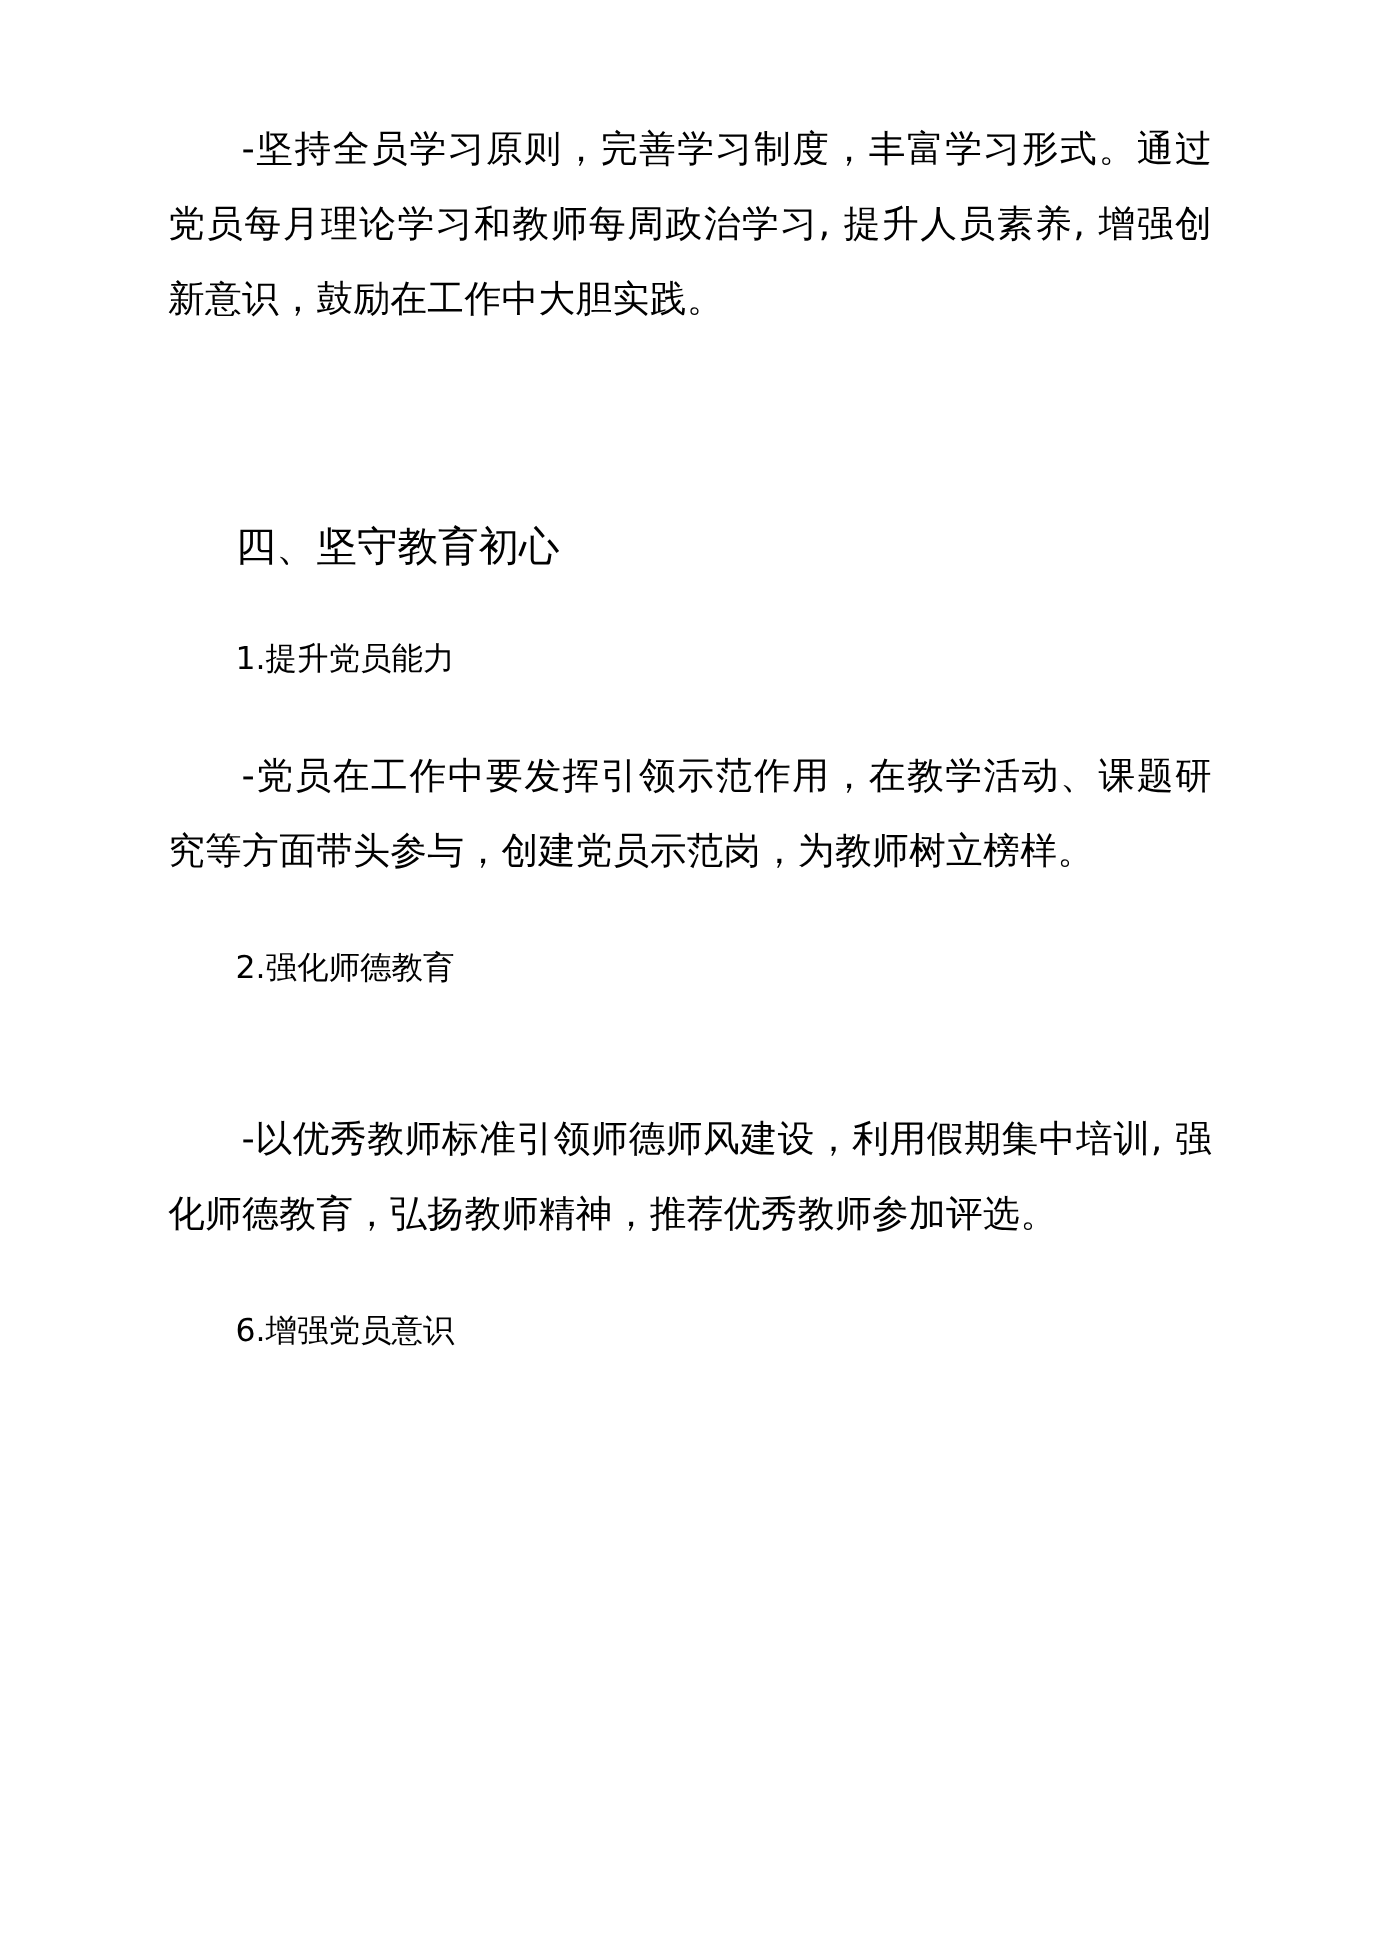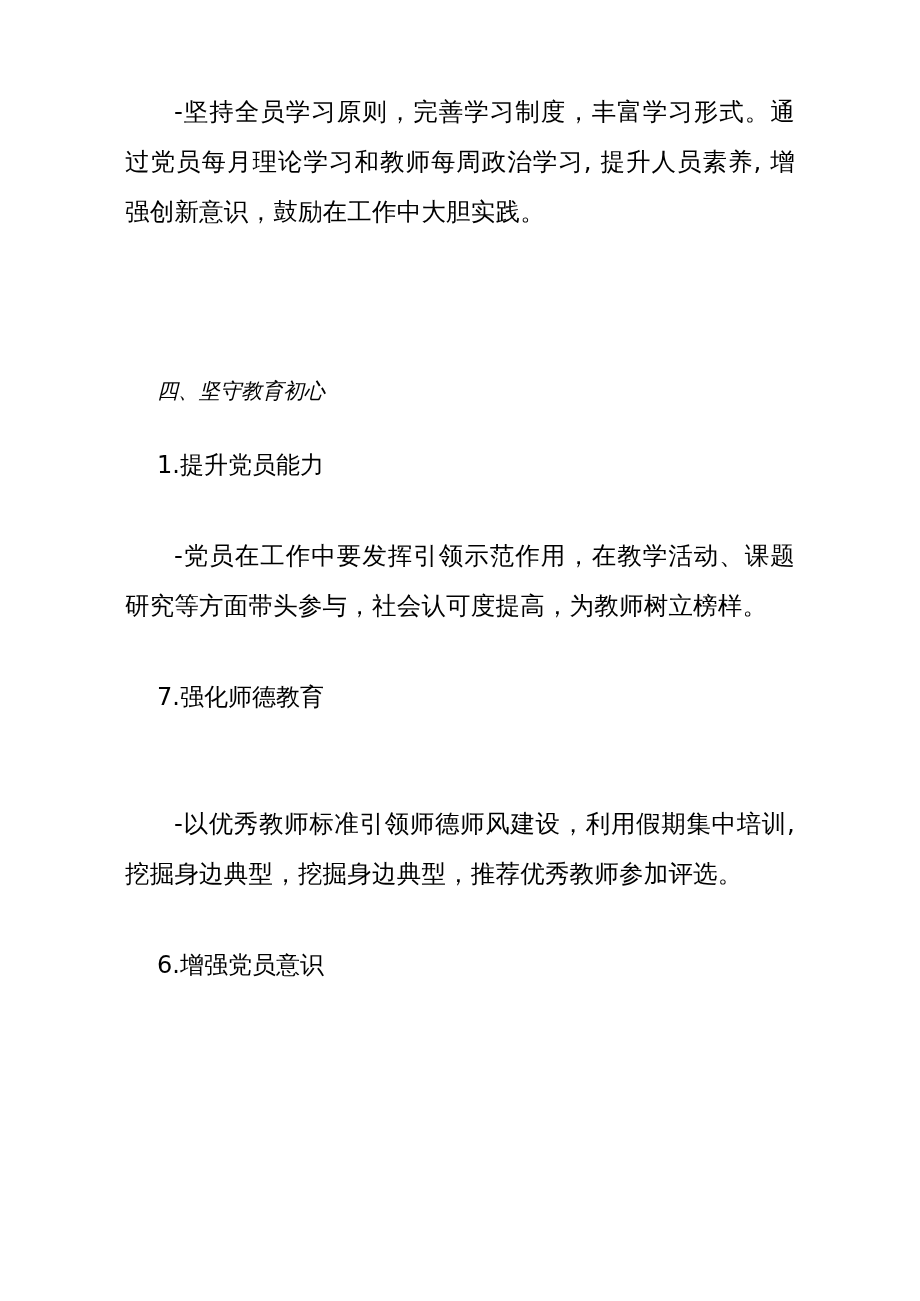--- a/index.html
+++ b/index.html
@@ -20,34 +20,33 @@
     box-sizing: border-box;
     padding: 70px 108px 40px 108px;
     position: relative;
   }
   .para {
     font-size: 24.5px;
     line-height: 50px;
     text-align: justify;
     text-justify: inter-ideograph;
     letter-spacing: 0.2px;
-    margin: 17px;
+    margin: 4px;
   }
   .indent {
     text-indent: 49px;
   }
   .heading {
-    font-size: 21px;
+    font-size: 27px;
     line-height: 50px;
     text-indent: 49px;
     margin: 0;
-    font-style: italic;
   }
   .subheading {
-    font-size: 24px;
+    font-size: 21px;
     line-height: 50px;
     text-indent: 49px;
     margin: 0;
   }
   .gap-xl { height: 112px; }
   .gap-lg { height: 60px; }
   .gap-md { height: 24px; }
 </style>
 </head>
 <body>
@@ -59,29 +58,29 @@
   <div class="gap-xl"></div>
 
   <p class="heading">四、坚守教育初心</p>
 
   <div class="gap-md"></div>
 
   <p class="subheading">1.提升党员能力</p>
 
   <div class="gap-md"></div>
 
-  <p class="para indent">-党员在工作中要发挥引领示范作用，在教学活动、课题研究等方面带头参与，社会认可度提高，为教师树立榜样。</p>
+  <p class="para indent">-党员在工作中要发挥引领示范作用，在教学活动、课题研究等方面带头参与，创建党员示范岗，为教师树立榜样。</p>
 
   <div class="gap-md"></div>
 
-  <p class="subheading">7.强化师德教育</p>
+  <p class="subheading">2.强化师德教育</p>
 
   <div class="gap-lg"></div>
 
-  <p class="para indent">-以优秀教师标准引领师德师风建设，利用假期集中培训, 挖掘身边典型，挖掘身边典型，推荐优秀教师参加评选。</p>
+  <p class="para indent">-以优秀教师标准引领师德师风建设，利用假期集中培训, 强化师德教育，弘扬教师精神，推荐优秀教师参加评选。</p>
 
   <div class="gap-md"></div>
 
   <p class="subheading">6.增强党员意识</p>
 
   <div class="gap-md"></div>
 
 
 </div>
 

